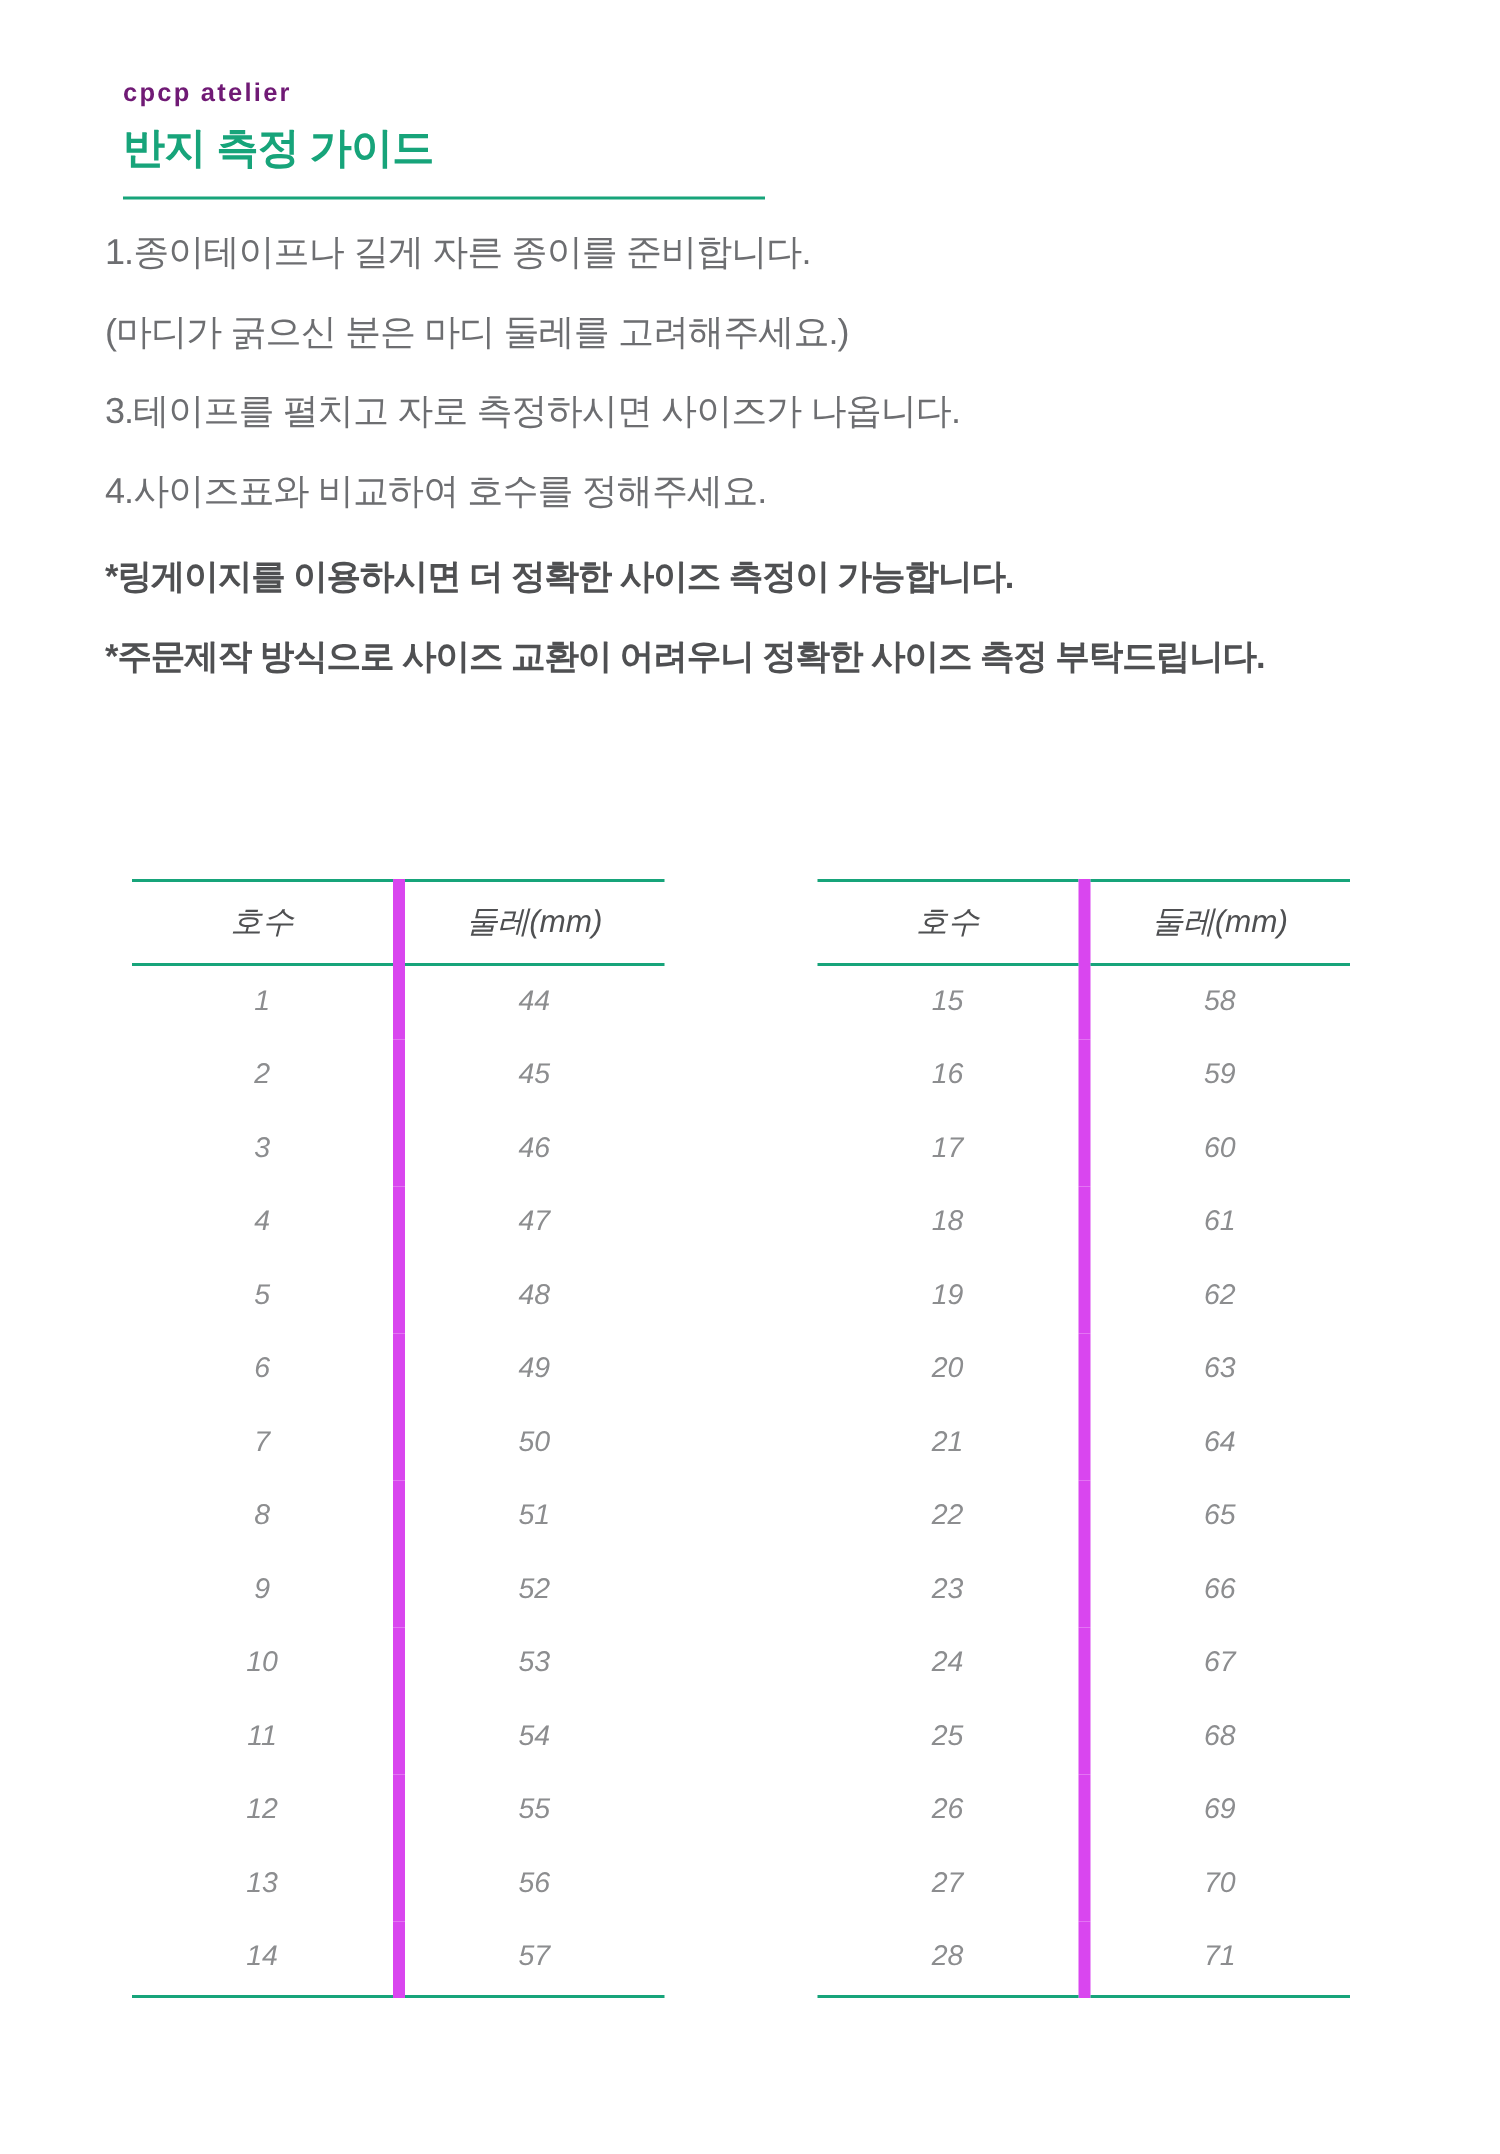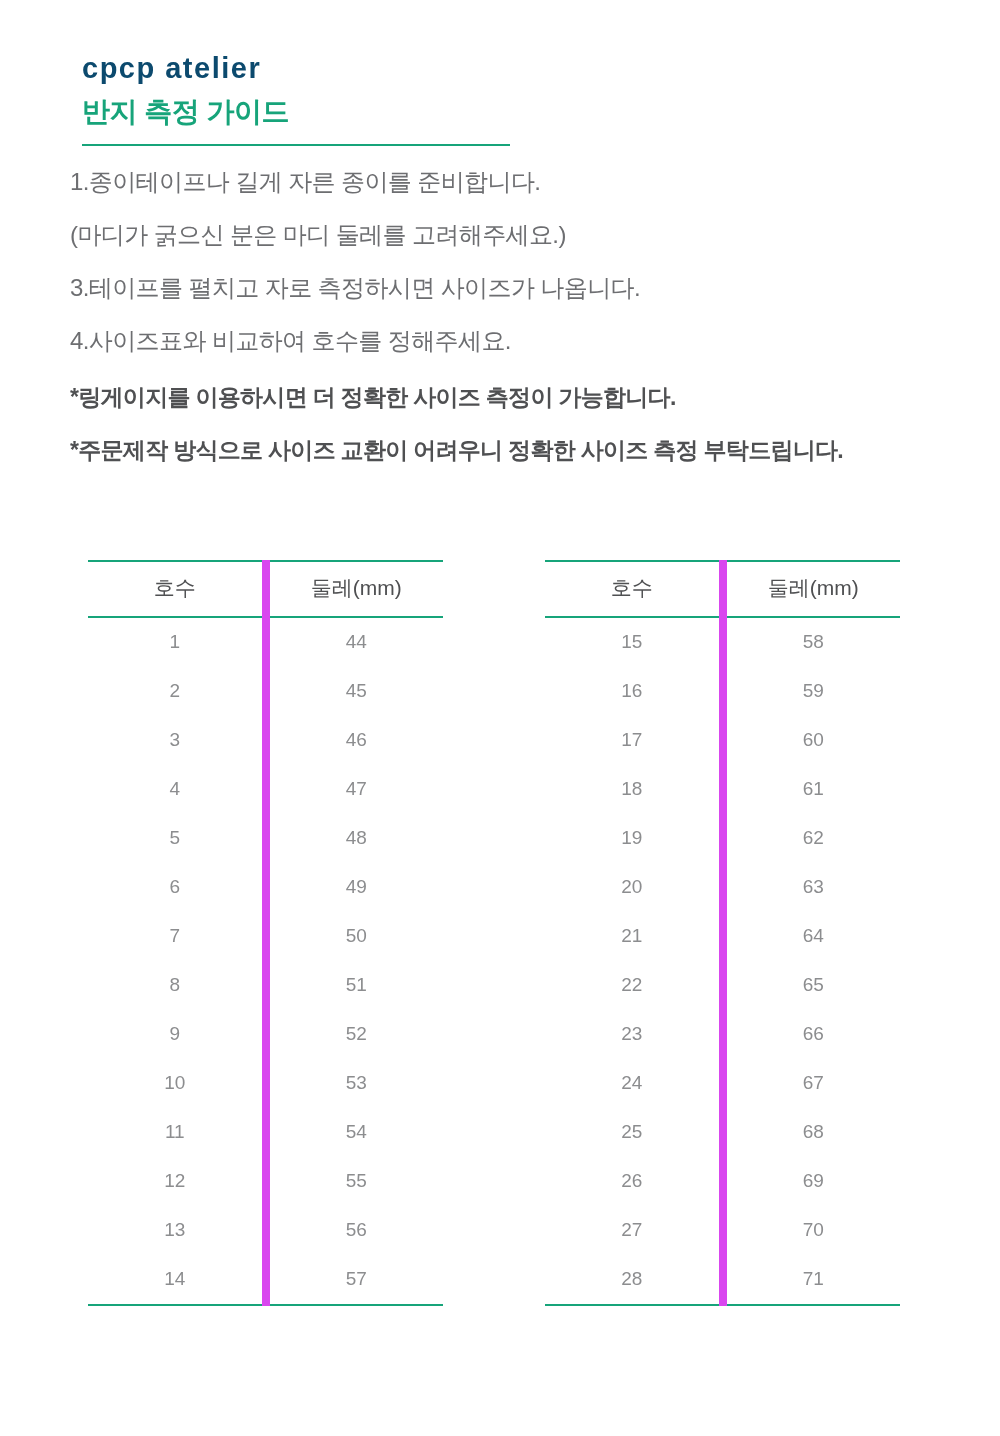--- a/index.html
+++ b/index.html
@@ -16,23 +16,23 @@
   }
   .page {
     position: relative;
     width: 1000px;
     height: 1436px;
     box-sizing: border-box;
     padding: 52px 70px 0 70px;
   }
   
   .brand {
-    font-size: 29px;
+    font-size: 17px;
     letter-spacing: 1.5px;
-    color: #0c4a6e;
+    color: #701a75;
     font-weight: bold;
     margin: 0 0 8px 12px;
   }
   .title {
     font-size: 28px;
     color: #17a47a;
     margin: 0 0 0 12px;
     letter-spacing: -0.5px;
   }
   .title-rule {
@@ -56,22 +56,23 @@
     color: #4f5052;
     font-weight: bold;
     margin-bottom: 22px;
     letter-spacing: -0.7px;
   }
   .note:last-child { margin-bottom: 0; }
   
   .table-wrap {
     position: absolute;
     left: 88px;
-    top: 560px;
+    top: 586px;
     width: 812px;
+    font-style: italic;
   }
   table.size-table {
     border-collapse: collapse;
     width: 355px;
     table-layout: fixed;
   }
   table.size-table th {
     font-size: 21px;
     font-weight: normal;
     color: #4f5052;

